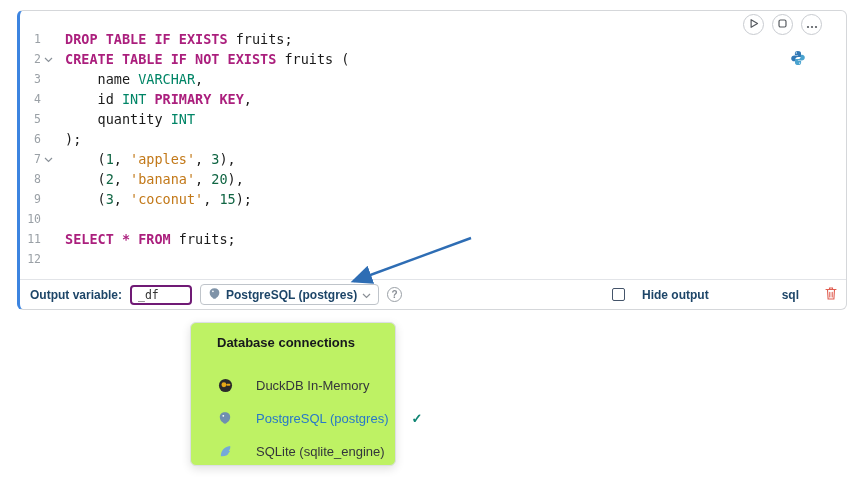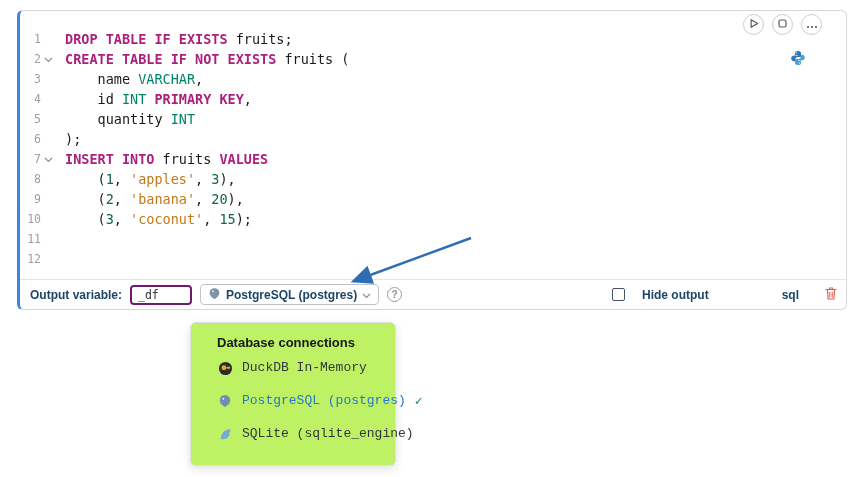--- a/index.html
+++ b/index.html
@@ -76,22 +76,22 @@
     display:flex; align-items:center; }
 
   
   .conn-menu {
     position:absolute; left:190px; top:322px; width:206px; background:#bef264;
     border:1px solid #dcdfe3; border-radius:6px; box-shadow:0 3px 10px rgba(0,0,0,.12);
     padding:9px 0 6px 12px; z-index:10;
   }
   .conn-menu-title { font-size:13px; font-weight:bold; color:#16181c; padding:3px 14px 10px 14px; }
   .menu-item {
-    height:33px; display:flex; align-items:flex-start; gap:9px; padding:0 12px 0 14px;
-    cursor:pointer; font-size:13px; color:#33363b;font-family:Liberation Mono, monospace;
+    height:33px; display:flex; align-items:flex-end; gap:23px; padding:0 12px 0 14px;
+    cursor:pointer; font-size:13px; color:#33363b;
   }
   .menu-item.selected .mi-label { color:#2878c8; }
   .mi-icon { width:16px; height:16px; flex:none; display:flex; align-items:center; justify-content:center; }
   .mi-label { flex:1; white-space:nowrap; }
   .mi-check { color:#0f8573; font-size:13px; font-weight:bold; }
 
   
   .annot-arrow { position:absolute; left:338px; top:230px; z-index:8; pointer-events:none; }
 </style>
 </head>
@@ -189,25 +189,25 @@
           <span class="fold"></span>
         </div>
       </div>
     <div class="code">
         <div class="code-line"><span class="tok-kw">DROP TABLE IF EXISTS</span><span class="tok-plain"> fruits;</span></div>
         <div class="code-line"><span class="tok-kw">CREATE TABLE IF NOT EXISTS</span><span class="tok-plain"> fruits (</span></div>
         <div class="code-line"><span class="tok-plain">    name </span><span class="tok-type">VARCHAR</span><span class="tok-plain">,</span></div>
         <div class="code-line"><span class="tok-plain">    id </span><span class="tok-type">INT</span><span class="tok-plain"> </span><span class="tok-kw">PRIMARY KEY</span><span class="tok-plain">,</span></div>
         <div class="code-line"><span class="tok-plain">    quantity </span><span class="tok-type">INT</span></div>
         <div class="code-line"><span class="tok-plain">);</span></div>
-        <div class="code-line"><span class="tok-kw">INSERT INTO</span><span class="tok-plain"> fruits </span><span class="tok-kw">VALUES</span></div>
         <div class="code-line"><span class="tok-plain">    (</span><span class="tok-num">1</span><span class="tok-plain">, </span><span class="tok-str">'apples'</span><span class="tok-plain">, </span><span class="tok-num">3</span><span class="tok-plain">),</span></div>
         <div class="code-line"><span class="tok-plain">    (</span><span class="tok-num">2</span><span class="tok-plain">, </span><span class="tok-str">'banana'</span><span class="tok-plain">, </span><span class="tok-num">20</span><span class="tok-plain">),</span></div>
         <div class="code-line"><span class="tok-plain">    (</span><span class="tok-num">3</span><span class="tok-plain">, </span><span class="tok-str">'coconut'</span><span class="tok-plain">, </span><span class="tok-num">15</span><span class="tok-plain">);</span></div>
         <div class="code-line">&nbsp;</div>
+        <div class="code-line"><span class="tok-kw">SELECT</span><span class="tok-plain"> </span><span class="tok-kw">*</span><span class="tok-plain"> </span><span class="tok-kw">FROM</span><span class="tok-plain"> fruits;</span></div>
       </div>
   </div>
 
   <div class="cell-footer">
     <span class="footer-label">Output variable:</span>
     <input class="outvar-input" type="text" value="_df" style="">
     <button class="conn-btn">
       <span>
         <svg width="13" height="13" viewBox="0 0 14 14">
             <path d="M7 1.3c3.1 0 5.2 1.9 5.2 4.6 0 2.5-1.3 4.5-2.8 5.4-.5.3-.8 1.4-2.4 1.4s-1.9-1.1-2.4-1.4C3.1 10.4 1.8 8.4 1.8 5.9 1.8 3.2 3.9 1.3 7 1.3z" fill="#7f93a8"></path>

